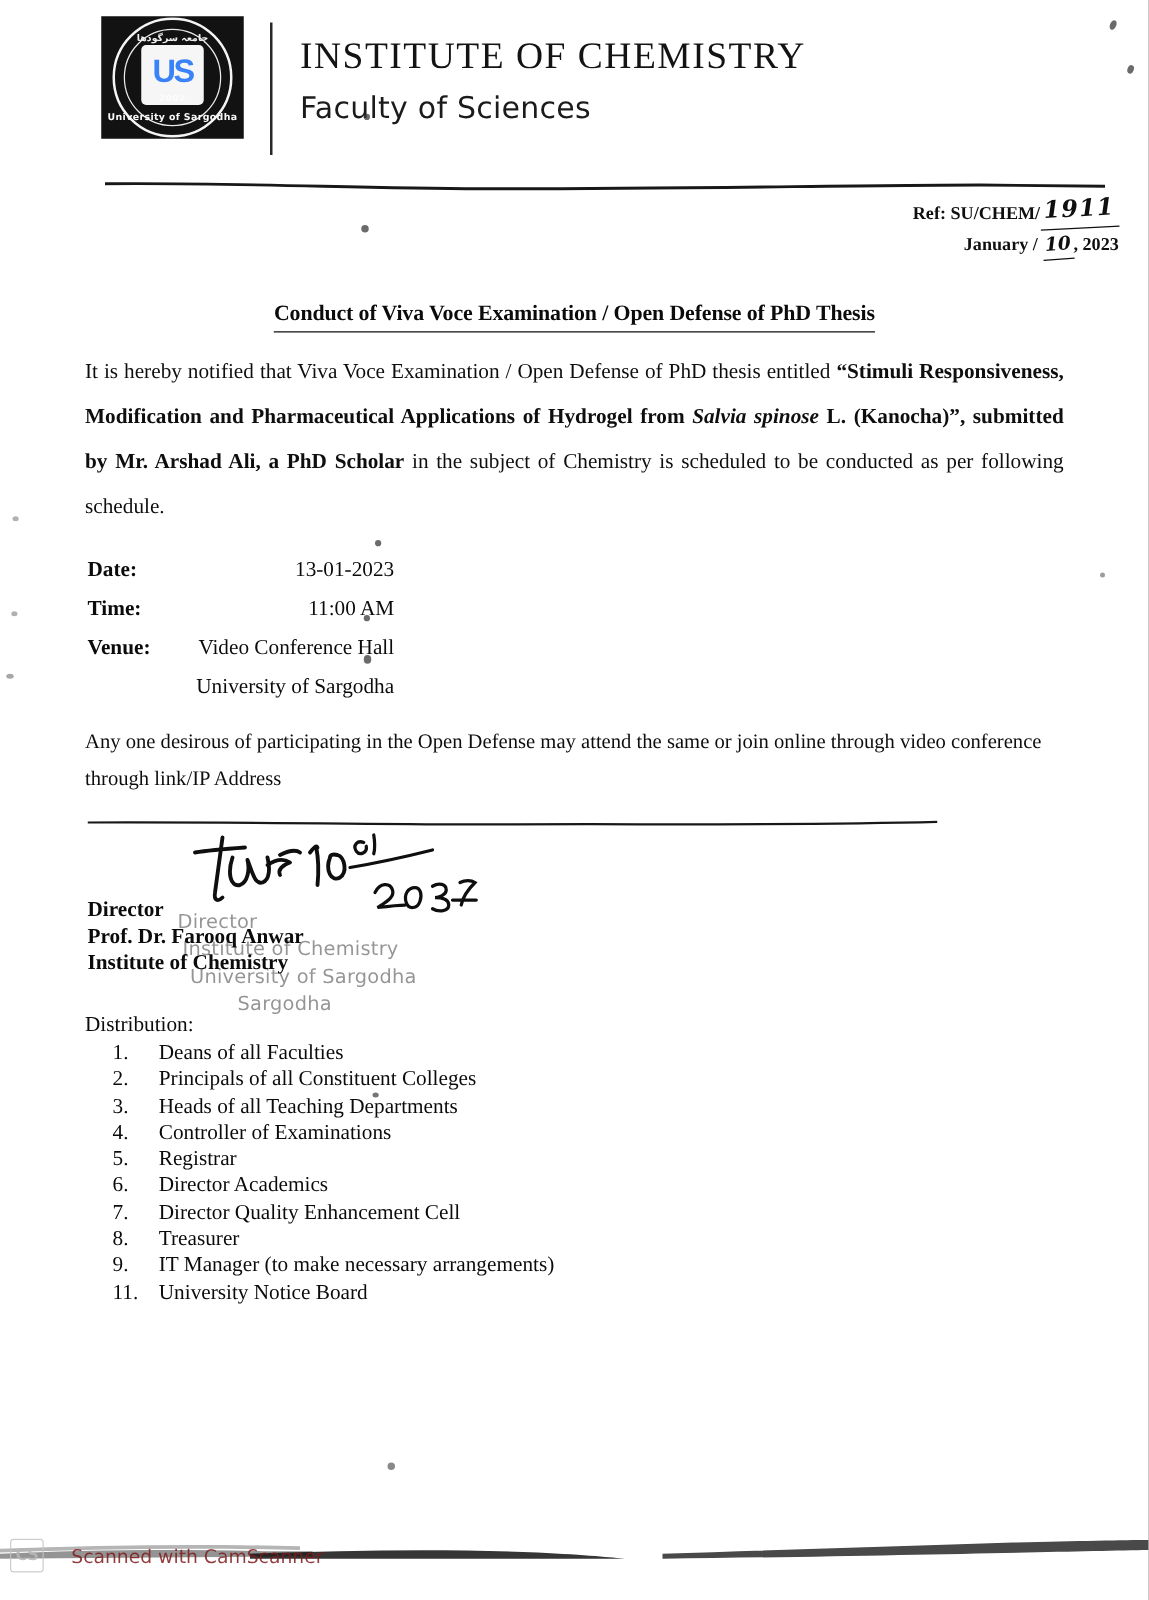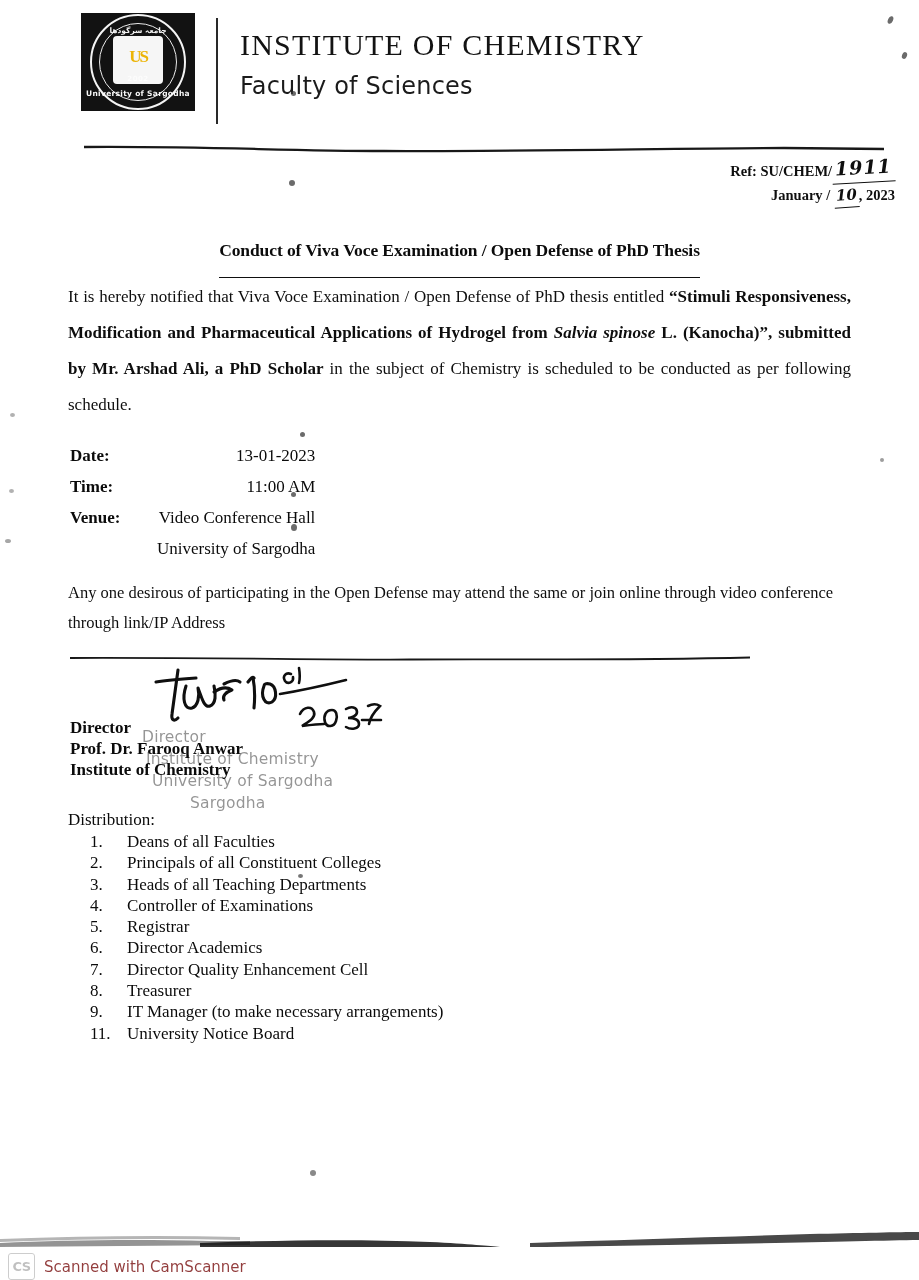--- a/index.html
+++ b/index.html
@@ -66,24 +66,24 @@
     width: 50px;
     height: 48px;
     border-radius: 4px;
     background: #f4f4f4;
   }
   .logo .seal-mono {
     position: absolute;
     left: 50%;
     top: 45%;
     transform: translate(-50%, -50%);
-    font-family: Liberation Serif, serif;
-    font-size: 17px;
-    font-weight: bold;
-    color: #eab308;
+    font-family: Liberation Sans, sans-serif;
+    font-size: 26px;
+    font-weight: bold;
+    color: #3b82f6;
     letter-spacing: -2px;
     white-space: nowrap;
   }
   .logo .seal-year {
     position: absolute;
     left: 50%;
     bottom: 27px;
     transform: translateX(-50%);
     font-family: "DejaVu Sans", sans-serif;
     font-size: 7px;
@@ -200,21 +200,21 @@
     top: 240px;
     width: 919px;
     text-align: center;
     font-family: "Liberation Serif", serif;
     font-weight: bold;
     font-size: 17.5px;
     letter-spacing: -0.1px;
   }
   .doc-title span {
     border-bottom: 1.6px solid #111;
-    padding-bottom: 17px;
+    padding-bottom: 5px;
   }
 
   
   .body-para {
     position: absolute;
     left: 68px;
     width: 783px;
     font-family: "Liberation Serif", serif;
     font-size: 17px;
     line-height: 36px;
@@ -317,24 +317,24 @@
     position: absolute;
     left: 0;
     bottom: 27px;
     width: 919px;
     height: 22px;
     pointer-events: none;
   }
   .watermark {
     position: absolute;
     left: 8px;
-    bottom: 0;
+    bottom: 22px;
     display: flex;
     align-items: center;
-    gap: 9px;
+    gap: 22px;
     opacity: 0.85;
     margin-top: 20px;
   }
   .cs-box {
     width: 25px;
     height: 25px;
     border: 1.6px solid #c2c2c2;
     border-radius: 3px;
     color: #b5b5b5;
     font-family: "DejaVu Sans", sans-serif;

